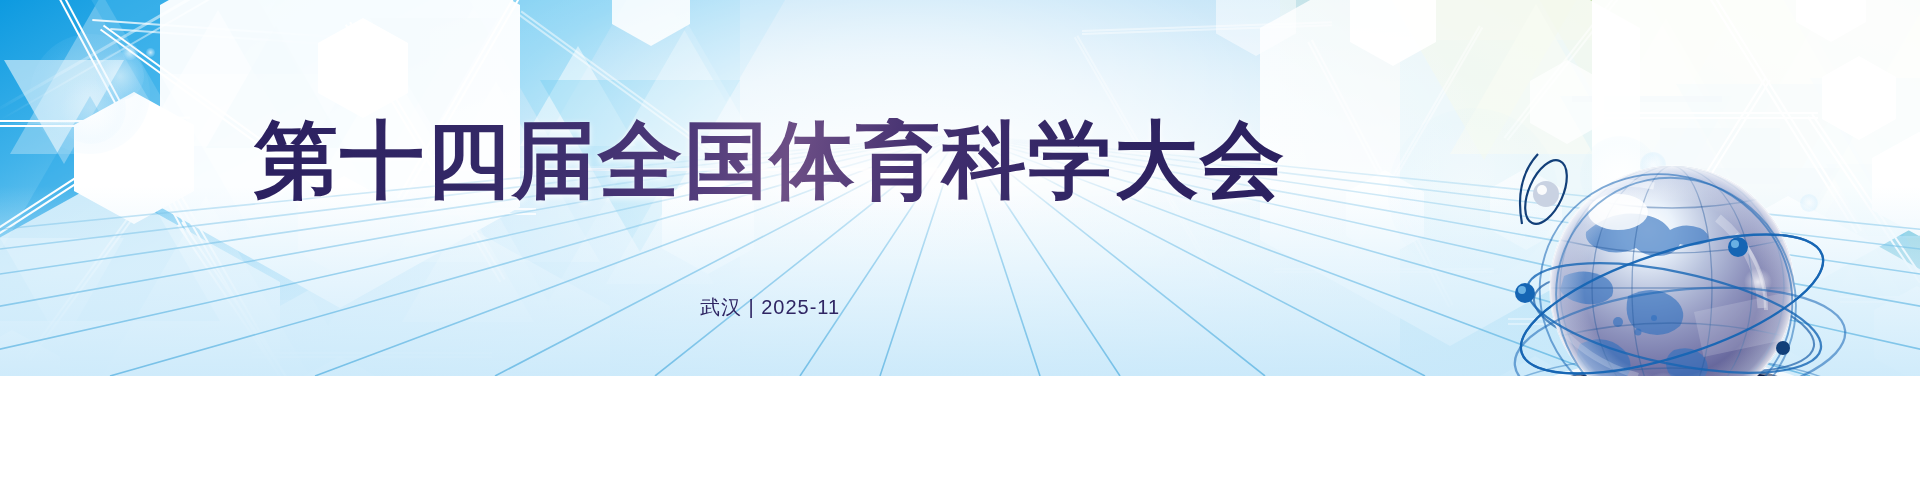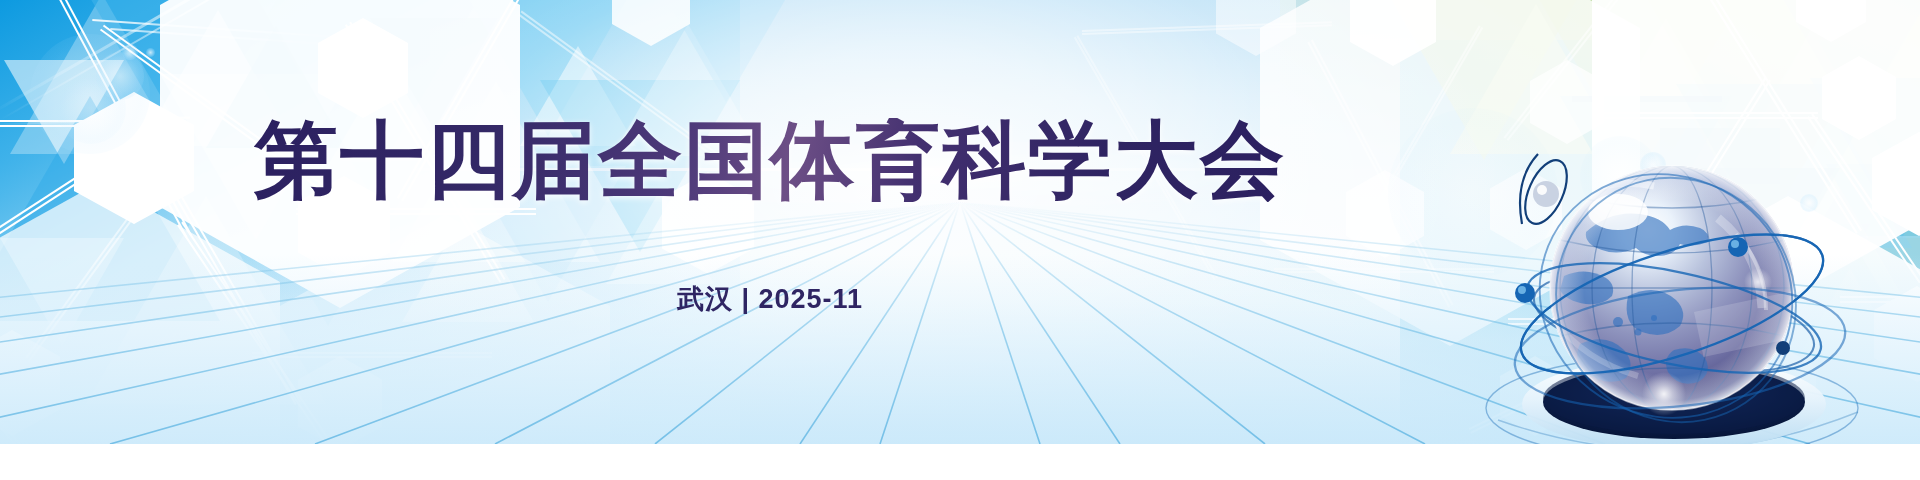--- a/index.html
+++ b/index.html
@@ -2,21 +2,21 @@
 <html><head>
 <meta charset="utf-8">
 <title>Conference Banner</title>
 <style>
   * { margin:0; padding:0; box-sizing:border-box; }
   html,body { background:#ffffff; }
   body { font-family:"Liberation Sans", sans-serif; }
 
   .banner{
     position:relative;
-    width:1920px; height:444px;
+    width:1920px; height:376px;
     overflow:hidden;
     background:linear-gradient(180deg,#bfe2f7 0%, #d7edfa 22%, #eaf6fd 48%, #f2fafd 68%, #e8f5fc 88%, #dcf0fb 100%);
     padding-left:48px;
   }
 
   
   .layer{ position:absolute; inset:0; }
 
   
   .wash-left{
@@ -118,25 +118,26 @@
     filter:drop-shadow(0 2px 3px rgba(255,255,255,.85));
     white-space:nowrap;
   }
 
   .subtitle-wrap{
     position:absolute; left:0; top:281px; width:1540px; text-align:center;
   }
   .subtitle{
     display:inline-block;
     font-family:"Liberation Sans","DejaVu Sans",sans-serif;
-    font-size:27px;
-    font-weight:bold;
+    font-size:20px;
+    font-weight:normal;
     color:#2f2563;
     letter-spacing:1px;
     white-space:nowrap;
+    margin-top:13px;
   }
 
   
   .globe-assembly{ position:absolute; left:1468px; top:136px; width:452px; height:344px; }
 </style>
 </head>
 <body>
 
 <div class="banner">
 

